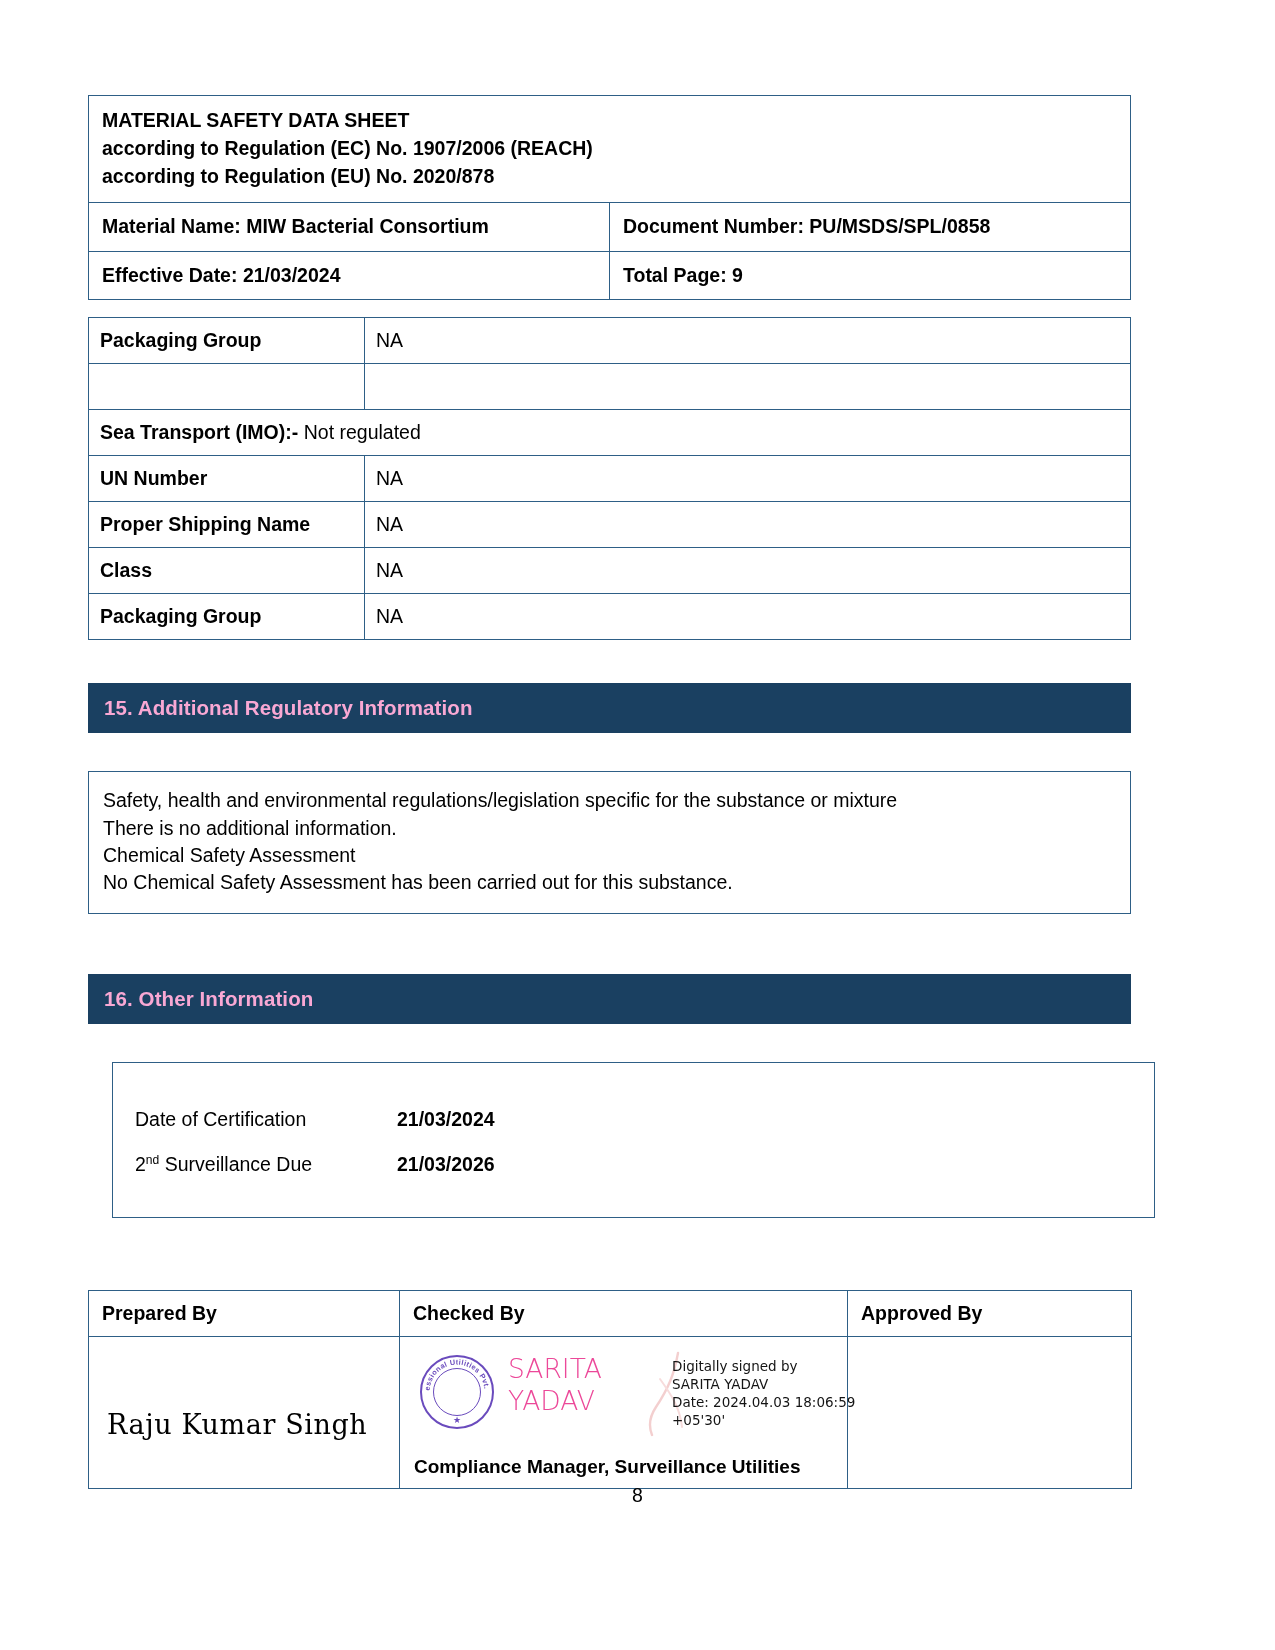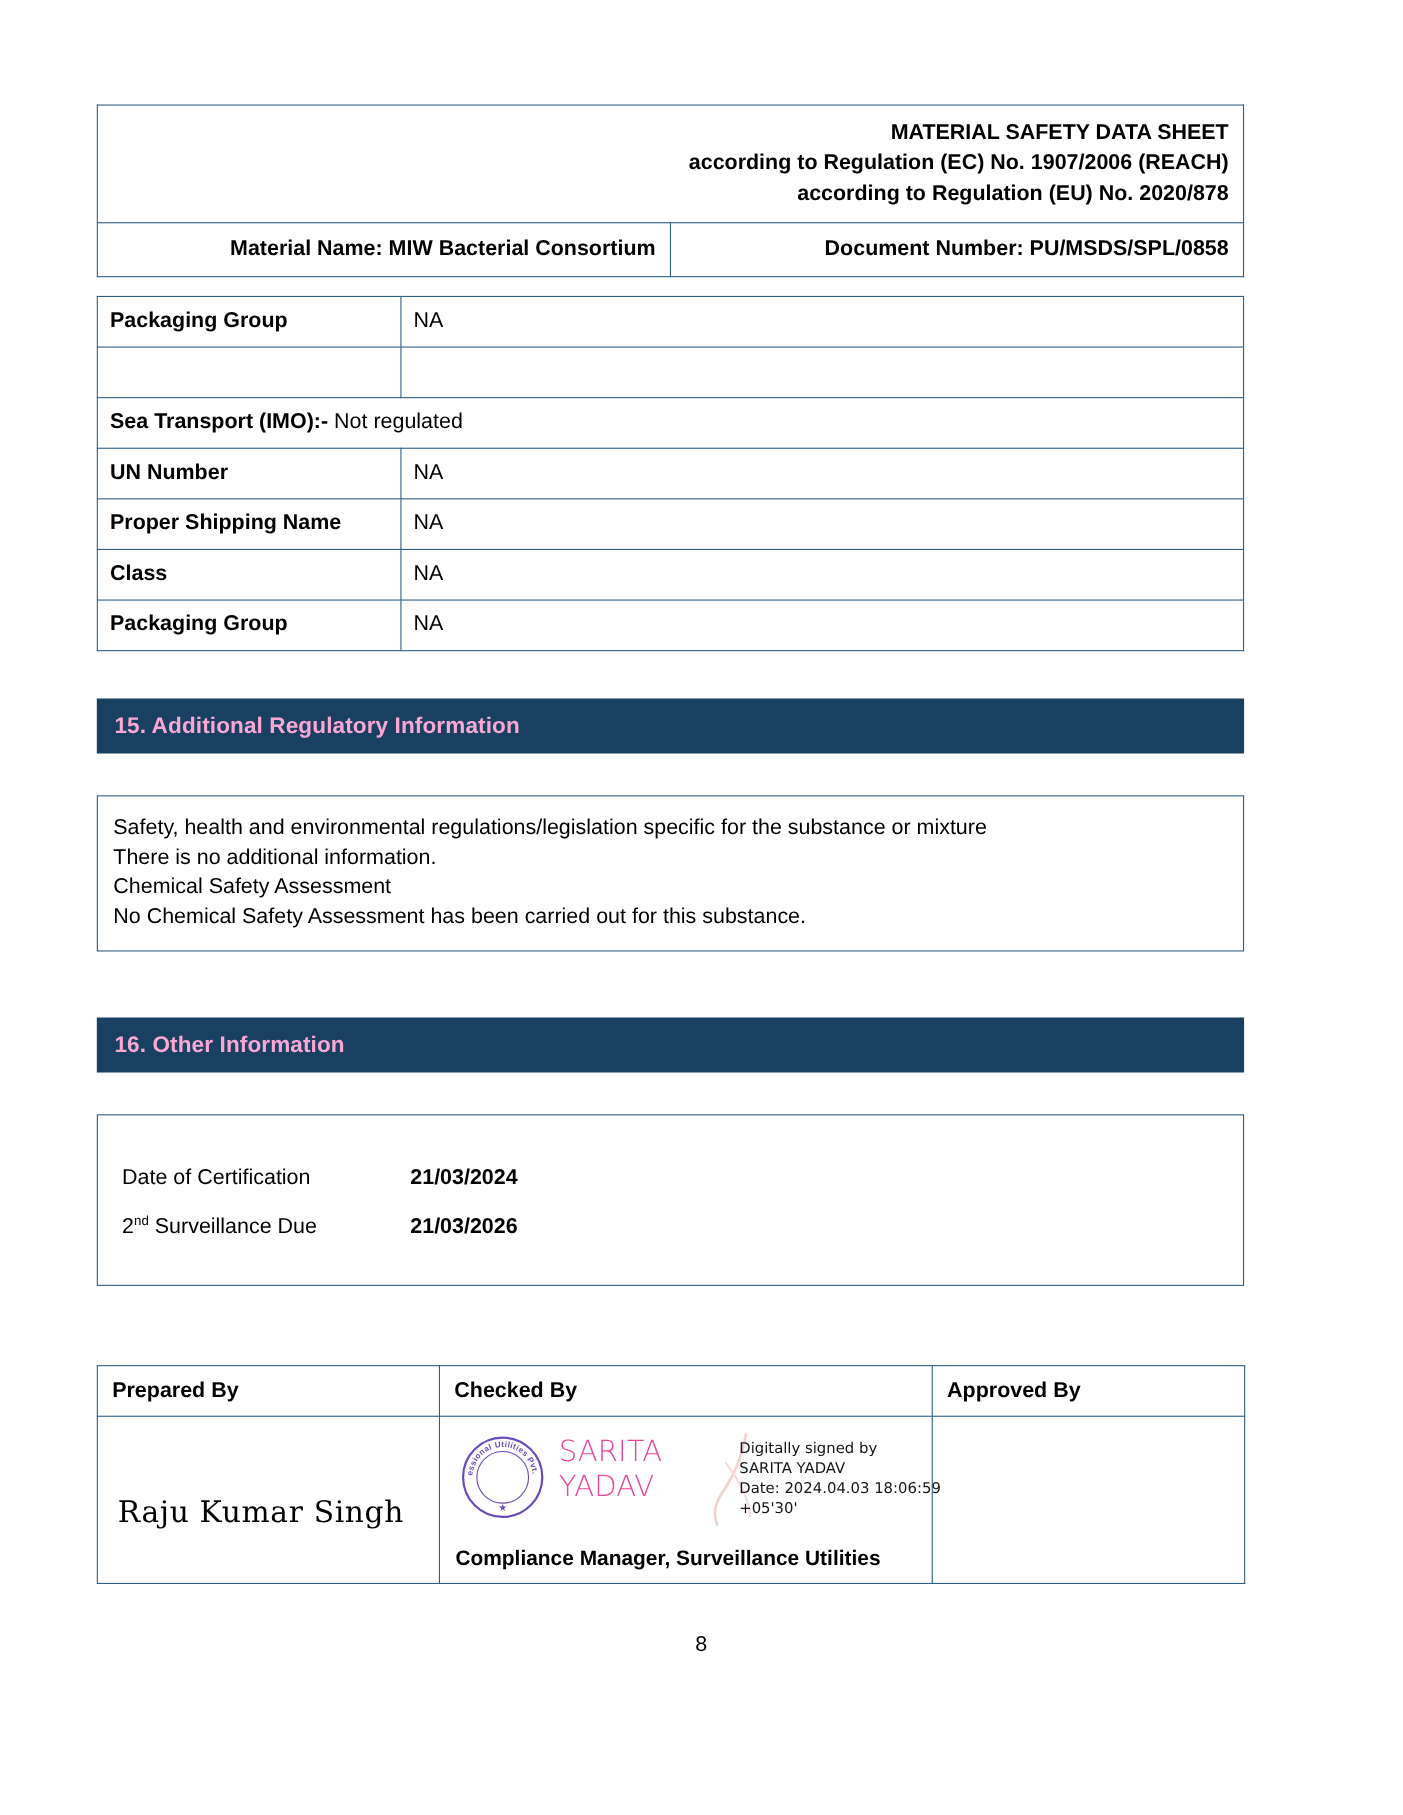--- a/index.html
+++ b/index.html
@@ -26,21 +26,21 @@
   .tbl td {
     border: 1.5px solid #2e5f86;
     padding: 9px 11px;
     vertical-align: middle;
     font-size: 19.5px;
     line-height: 1.33;
   }
   .b { font-weight: bold; }
 
   
-  .masthead td { padding: 11px 13px; text-align: right; }
+  .masthead td { padding: 11px 13px; }
   .masthead .title-cell {
     font-weight: bold;
     font-size: 19.5px;
     line-height: 1.43;
   }
   .masthead .mid td { font-weight: bold; font-size: 19.5px; }
 
   
   .transport { margin-top: 17px; }
   .transport td { height: 46px; }
@@ -72,20 +72,21 @@
     margin-top: 38px;
   }
   .box p { white-space: nowrap; }
 
   
   .cert-box {
     width: 1043px;
     border: 1.5px solid #2e5f86;
     margin-top: 38px;
     padding: 34px 0 30px 22px;
+    margin-left: 24px;
   }
   .cert-tbl { border-collapse: collapse; }
   .cert-tbl td {
     font-size: 19.5px;
     padding: 11px 0;
     vertical-align: baseline;
   }
   .cert-tbl td.k { width: 262px; }
   .cert-tbl td.v { font-weight: bold; }
   sup { font-size: .62em; vertical-align: super; line-height: 0; }
@@ -216,20 +217,24 @@
         <tr>
       <td colspan="2" class="title-cell">
         <div>MATERIAL SAFETY DATA SHEET</div>
         <div>according to Regulation (EC) No. 1907/2006 (REACH)</div>
         <div>according to Regulation (EU) No. 2020/878</div>
       </td>
     </tr>
     <tr class="mid">
       <td style="width:558px">Material Name: MIW Bacterial Consortium</td>
       <td>Document Number:  PU/MSDS/SPL/0858</td>
+    </tr>
+    <tr class="mid">
+      <td>Effective Date: 21/03/2024</td>
+      <td>Total Page: 9</td>
     </tr>
   </tbody>
     </table>
 
   <table class="tbl transport">
     <tbody>
         <tr>
       <td class="lbl">Packaging Group</td>
       <td>NA</td>
     </tr>

